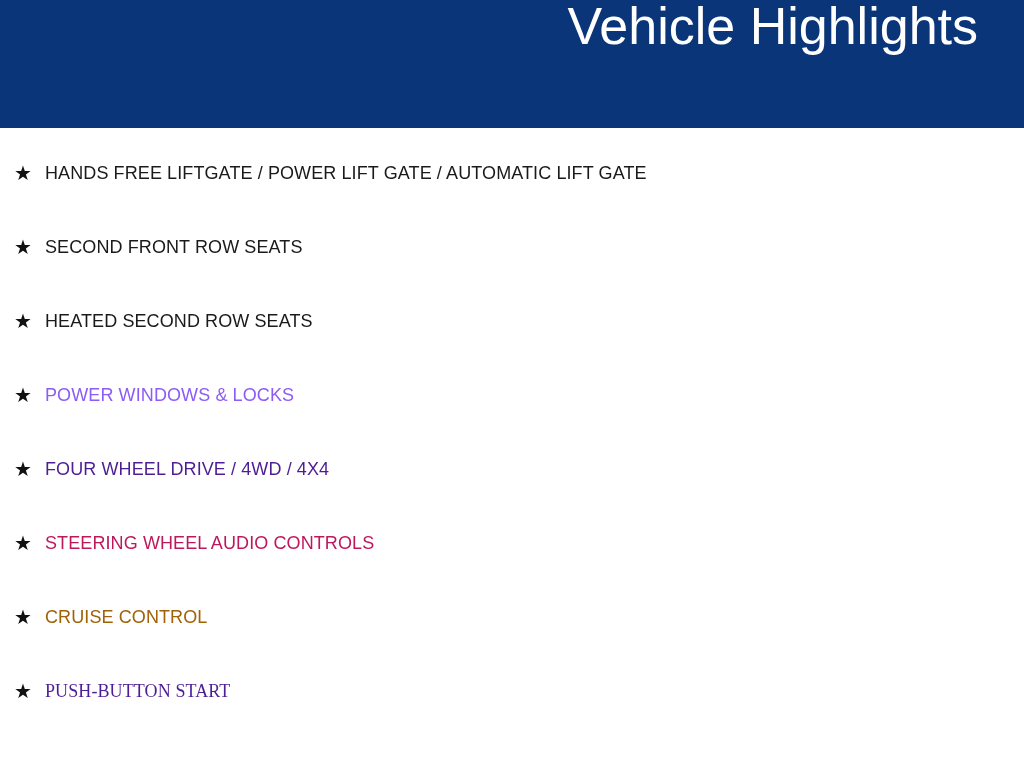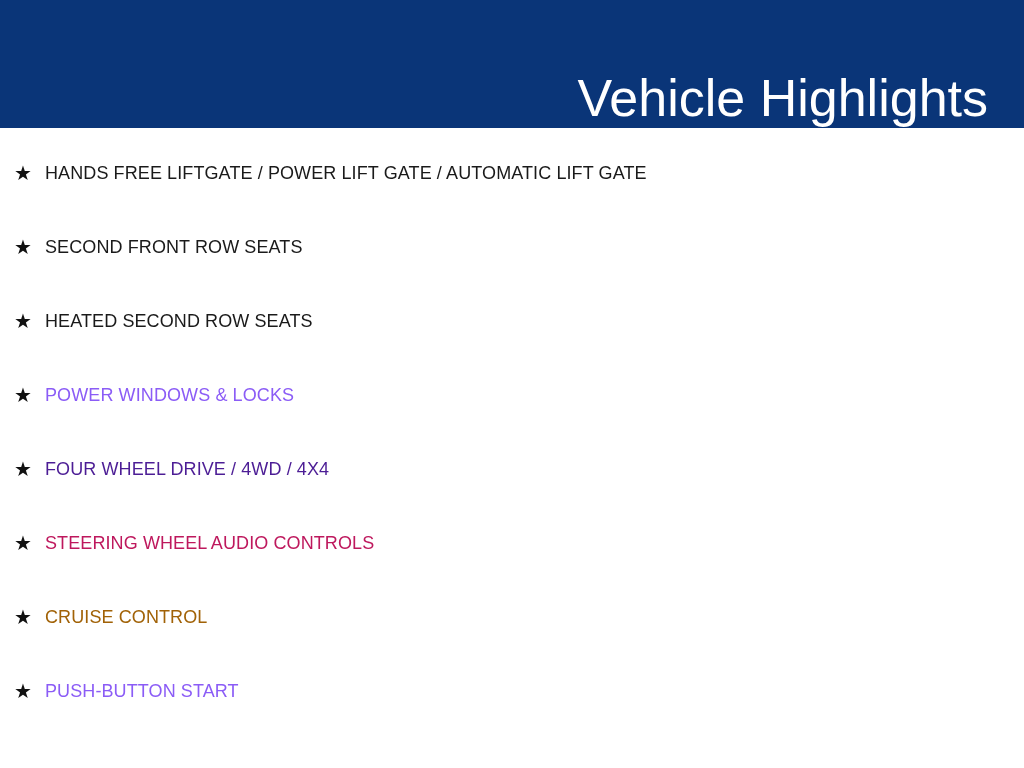--- a/index.html
+++ b/index.html
@@ -25,23 +25,23 @@
   
   .header-band {
     position: absolute;
     top: 0;
     left: 0;
     width: 1024px;
     height: 128px;
     background: #0a3578;
     box-sizing: border-box;
     display: flex;
-    align-items: flex-end;
+    align-items: flex-start;
     justify-content: flex-end;
-    padding-right: 36px;
+    padding-right: 46px;
   }
 
   .header-title {
     color: #ffffff;
     font-family: "Liberation Sans", sans-serif;
     font-size: 52px;
     font-weight: 400;
     line-height: 1;
     letter-spacing: 0px;
     white-space: nowrap;
@@ -134,17 +134,17 @@
       <span class="highlight-text" style="color: #be185d;">STEERING WHEEL AUDIO CONTROLS</span>
     </li>
 
     <li class="highlight-item">
       <span class="highlight-bullet">★</span>
       <span class="highlight-text" style="color: #a16207;">CRUISE CONTROL</span>
     </li>
 
     <li class="highlight-item">
       <span class="highlight-bullet">★</span>
-      <span class="highlight-text" style="color: #8b5cf6;">PUSH-BUTTON START</span>
+      <span class="highlight-text" style="color: #4c1d95; font-family: Liberation Serif, serif;">PUSH-BUTTON START</span>
     </li>
 
   </ul>
 </div>
 
 </body></html>

